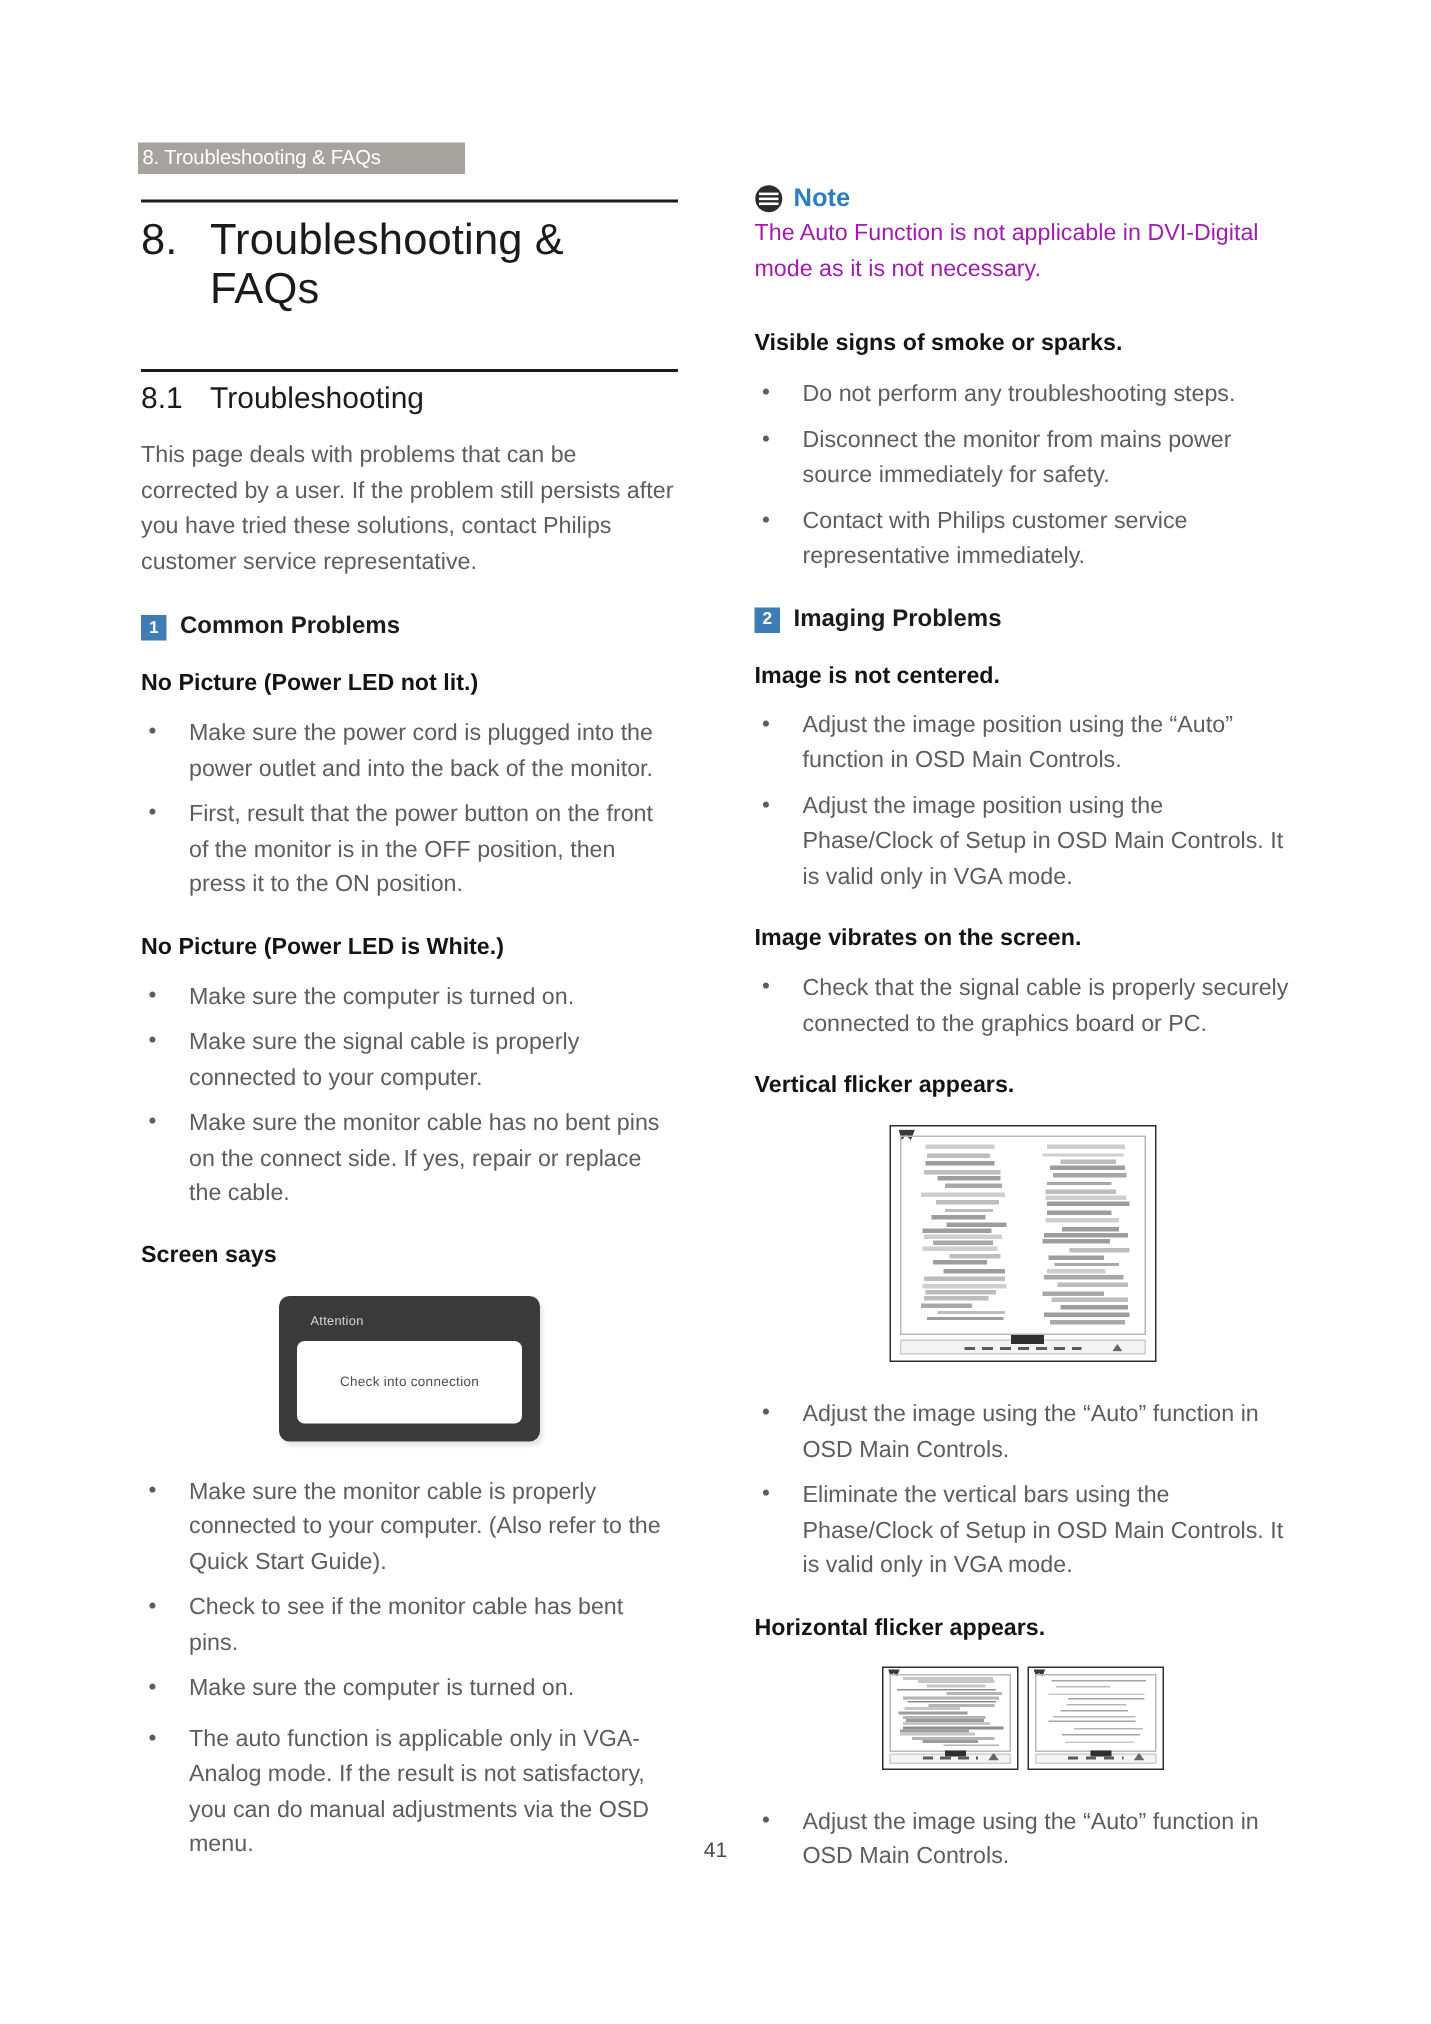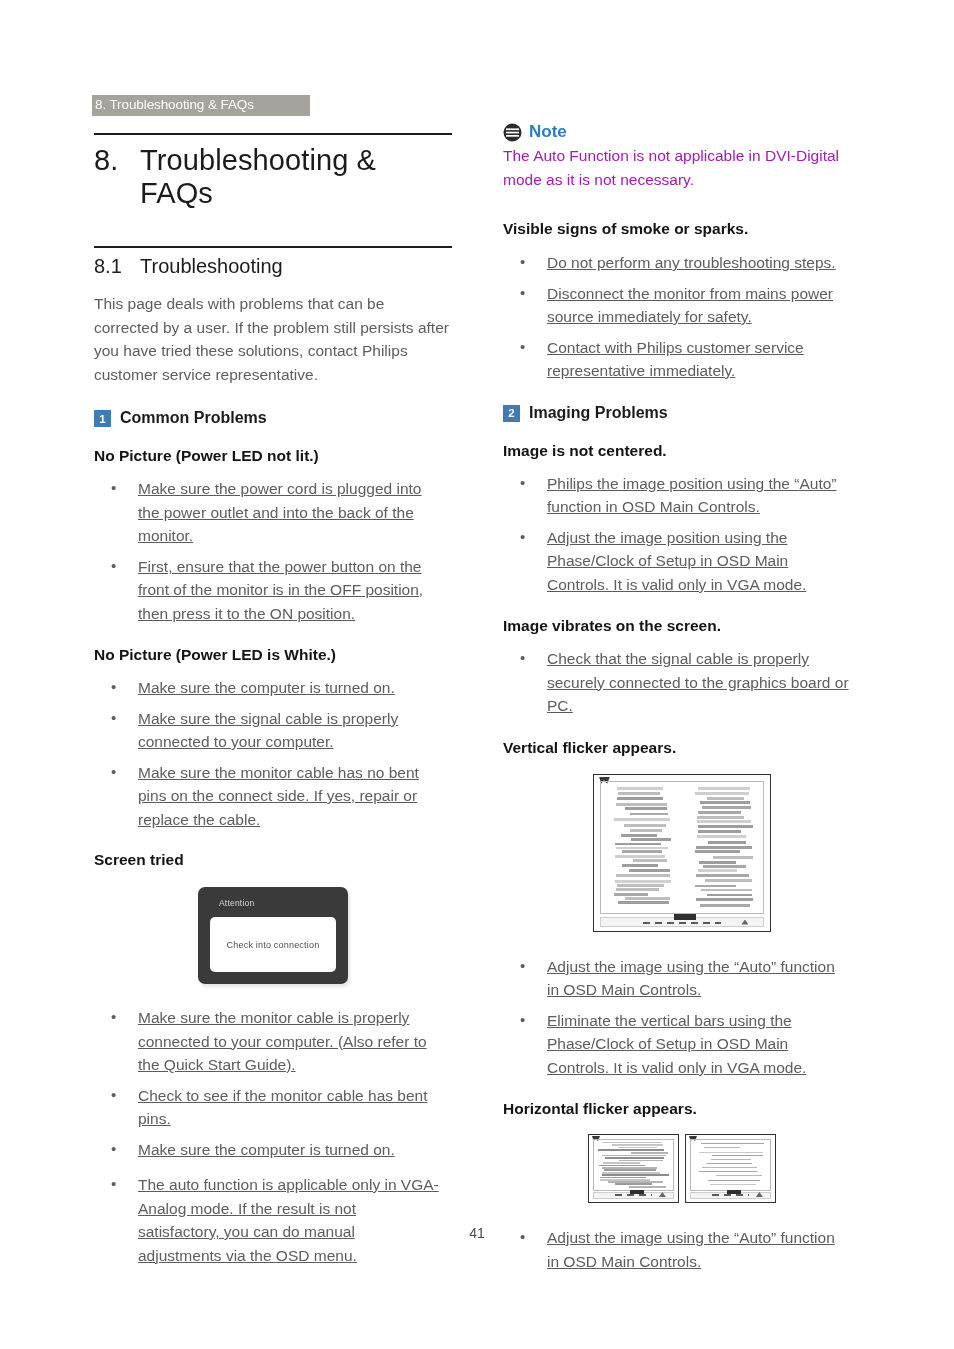--- a/index.html
+++ b/index.html
@@ -113,23 +113,22 @@
     font-size: 15.5px;
     color: #141414;
     font-weight: bold;
     line-height: 22px;
     margin: 0;
   }
 
   
   ul.bullets {
     list-style: none;
-    margin: 12px;
+    margin: 0;
     padding: 0;
-    text-decoration: underline;
   }
   ul.bullets li {
     position: relative;
     padding-left: 32px;
     font-size: 15.5px;
     line-height: 23.5px;
     color: #5d5d5d;
     margin-bottom: 7px;
   }
   ul.bullets li:last-child { margin-bottom: 0; }
@@ -161,21 +160,21 @@
     color: #a21caf;
     margin: 0;
   }
 
   
   .attention-wrap {
     display: flex;
     justify-content: center;
   }
   .attention-box {
-    width: 150px;
+    width: 174px;
     height: 97px;
     background: #3a3a3a;
     border-radius: 7px;
     position: relative;
     box-shadow: 2px 3px 3px rgba(0,0,0,0.10);
   }
   .attention-label {
     position: absolute;
     left: 21px;
     top: 11px;
@@ -318,32 +317,32 @@
 
     <div class="badge-heading" style="margin-top:21px;">
       <span class="badge">1</span>
       <span class="badge-text">Common Problems</span>
     </div>
 
     <p class="subhead" style="margin-top:17px;">No Picture (Power LED not lit.)</p>
 
     <ul class="bullets" style="margin-top:10px;">
       <li>Make sure the power cord is plugged into the power outlet and into the back of the monitor.</li>
-      <li>First, ensure that the power button on the front of the monitor is in the OFF position, then press it to the ON position.</li>
+      <li>First, result that the power button on the front of the monitor is in the OFF position, then press it to the ON position.</li>
     </ul>
 
     <p class="subhead" style="margin-top:19px;">No Picture (Power LED is White.)</p>
 
     <ul class="bullets" style="margin-top:10px;">
       <li>Make sure the computer is turned on.</li>
       <li>Make sure the signal cable is properly connected to your computer.</li>
       <li>Make sure the monitor cable has no bent pins on the connect side. If yes, repair or replace the cable.</li>
     </ul>
 
-    <p class="subhead" style="margin-top:18px;">Screen tried</p>
+    <p class="subhead" style="margin-top:18px;">Screen says</p>
 
     <div class="attention-wrap" style="margin-top:16px;">
       <div class="attention-box">
         <div class="attention-label">Attention</div>
         <div class="attention-inner">
           <span>Check into connection</span>
         </div>
       </div>
     </div>
 
@@ -381,21 +380,21 @@
     </ul>
 
     <div class="badge-heading" style="margin-top:19px;">
       <span class="badge">2</span>
       <span class="badge-text">Imaging Problems</span>
     </div>
 
     <p class="subhead" style="margin-top:17px;">Image is not centered.</p>
 
     <ul class="bullets" style="margin-top:10px;">
-      <li>Philips the image position using the “Auto” function in OSD Main Controls.</li>
+      <li>Adjust the image position using the “Auto” function in OSD Main Controls.</li>
       <li>Adjust the image position using the Phase/Clock of Setup in OSD Main Controls.  It is valid only in VGA mode.</li>
     </ul>
 
     <p class="subhead" style="margin-top:19px;">Image vibrates on the screen.</p>
 
     <ul class="bullets" style="margin-top:10px;">
       <li>Check that the signal cable is properly securely connected to the graphics board or PC.</li>
     </ul>
 
     <p class="subhead" style="margin-top:19px;">Vertical flicker appears.</p>

